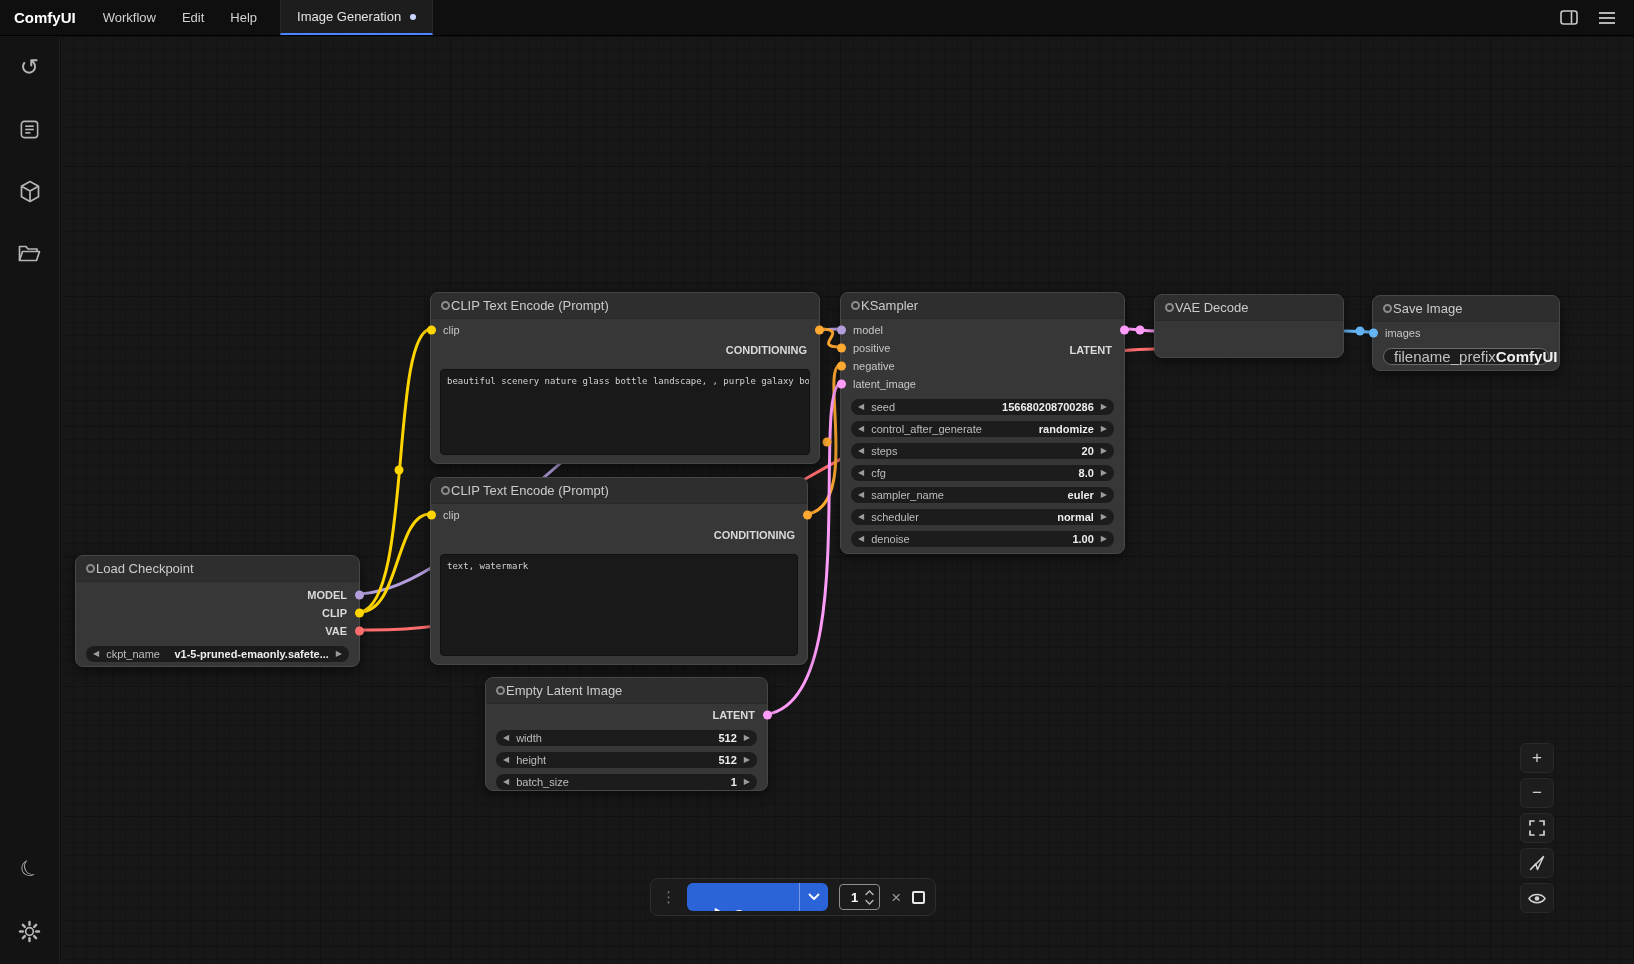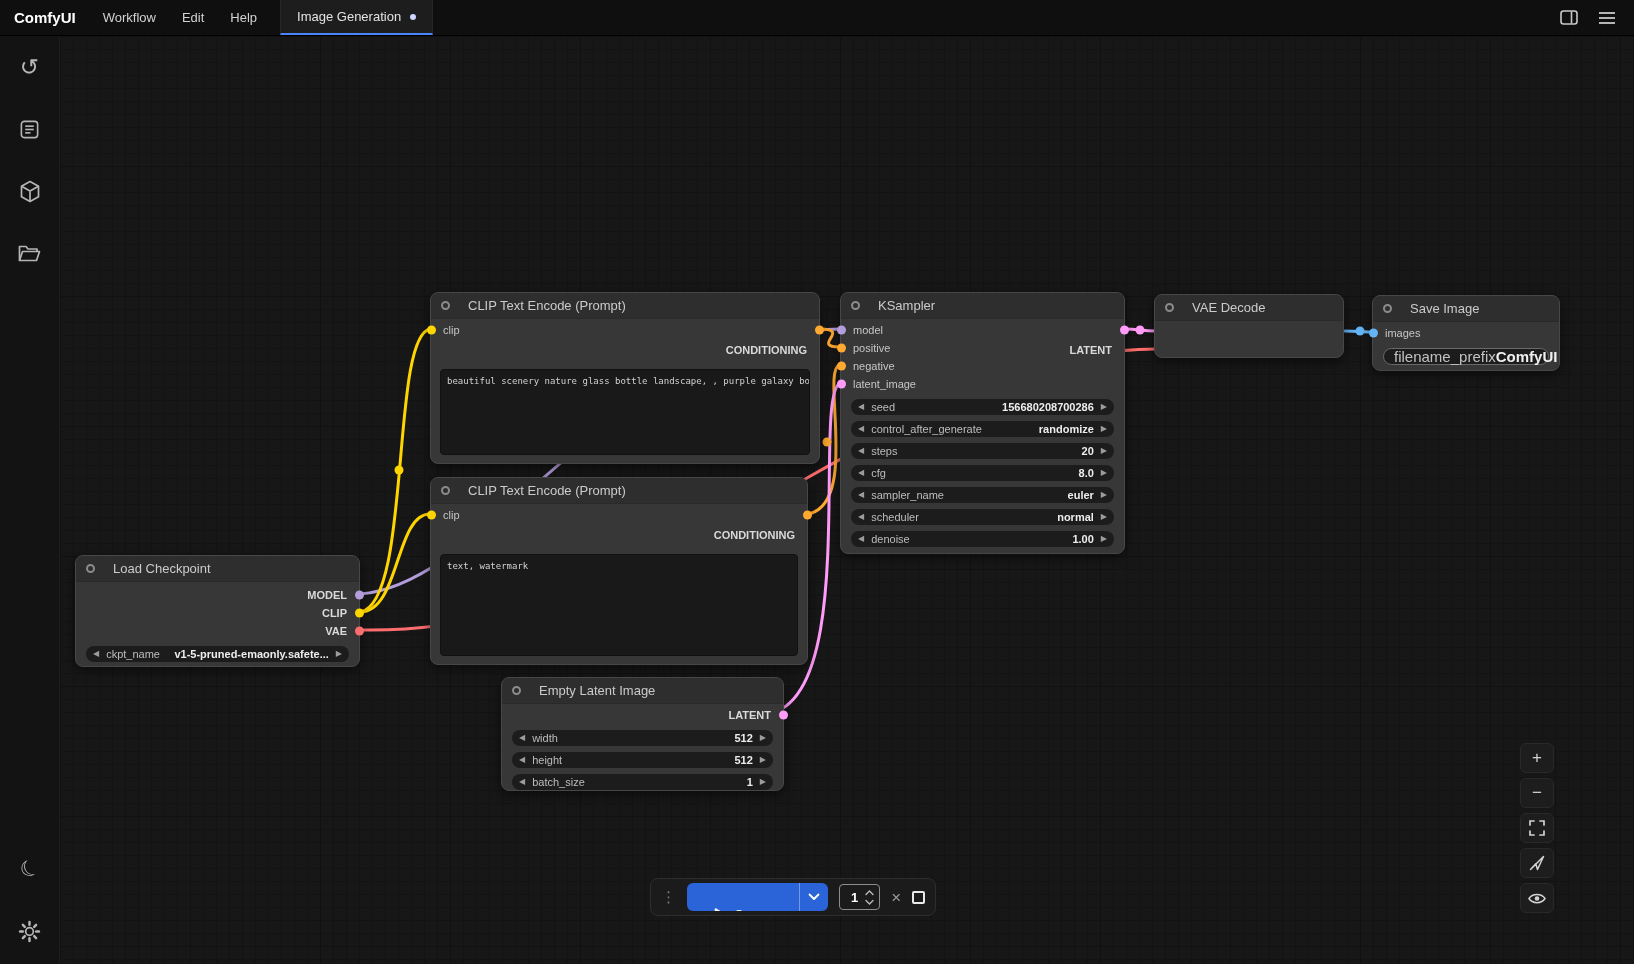--- a/index.html
+++ b/index.html
@@ -34,21 +34,21 @@
       linear-gradient(90deg,#111 1px,transparent 1px),
       linear-gradient(#131313 1px,transparent 1px),
       linear-gradient(90deg,#131313 1px,transparent 1px);
     background-size:130px 130px,130px 130px,13px 13px,13px 13px;}
   .wires{position:absolute;left:0;top:0;z-index:1;}
   .wires path{fill:none;stroke-width:3;stroke-linecap:round;}
 
   
   .node{position:absolute;z-index:2;background:#373737;border:1px solid #474747;border-radius:8px;
     box-shadow:0 3px 12px rgba(0,0,0,.55);}
-  .nhead{height:26px;display:flex;align-items:center;gap:18px;padding:0 10px;background:#2e2e2e;
+  .nhead{height:26px;display:flex;align-items:center;gap:1px;padding:0 10px;background:#2e2e2e;
     border-radius:7px 7px 0 0;border-bottom:1px solid #2a2a2a;color:#cbcbcb;font-size:13px;}
   .cdot{width:9px;height:9px;border-radius:50%;border:2px solid #8b8b8b;flex:0 0 auto;}
   .ntitle{white-space:nowrap;overflow:hidden;}
   .nbody{padding-top:2px;position:relative;}
   .nbody.pad4{padding-top:4px;}
   .prow{position:relative;height:18px;display:flex;align-items:center;padding:0 12px;}
   .prow.outrow{justify-content:flex-end;}
   .plab-in{color:#c6c6c6;font-size:11px;}
   .plab-out{color:#dadada;font-weight:bold;font-size:11px;}
   .pdot{position:absolute;width:9px;height:9px;border-radius:50%;top:50%;transform:translateY(-50%);}
@@ -235,21 +235,21 @@
       <div class="prow">
         <span class="pdot in" style="background:var(--c-clip)"></span>
         <span class="plab-in">clip</span>
         <span class="plab-out ml-auto">CONDITIONING</span>
         <span class="pdot out" style="background:var(--c-conditioning)"></span>
       </div>
       <div class="prompt">text, watermark</div>
     </div>
   </div>
 
-  <div class="node" style="left:441px;top:641px;width:283px;height:114px">
+  <div class="node" style="left:425px;top:641px;width:283px;height:114px">
     <div class="nhead">
       <span class="cdot"></span>
       <span class="ntitle">Empty Latent Image</span>
     </div>
     <div class="nbody">
       <div class="prow outrow">
         <span class="plab-out">LATENT</span>
         <span class="pdot out" style="background:var(--c-latent)"></span>
       </div>
       <div class="widget">

